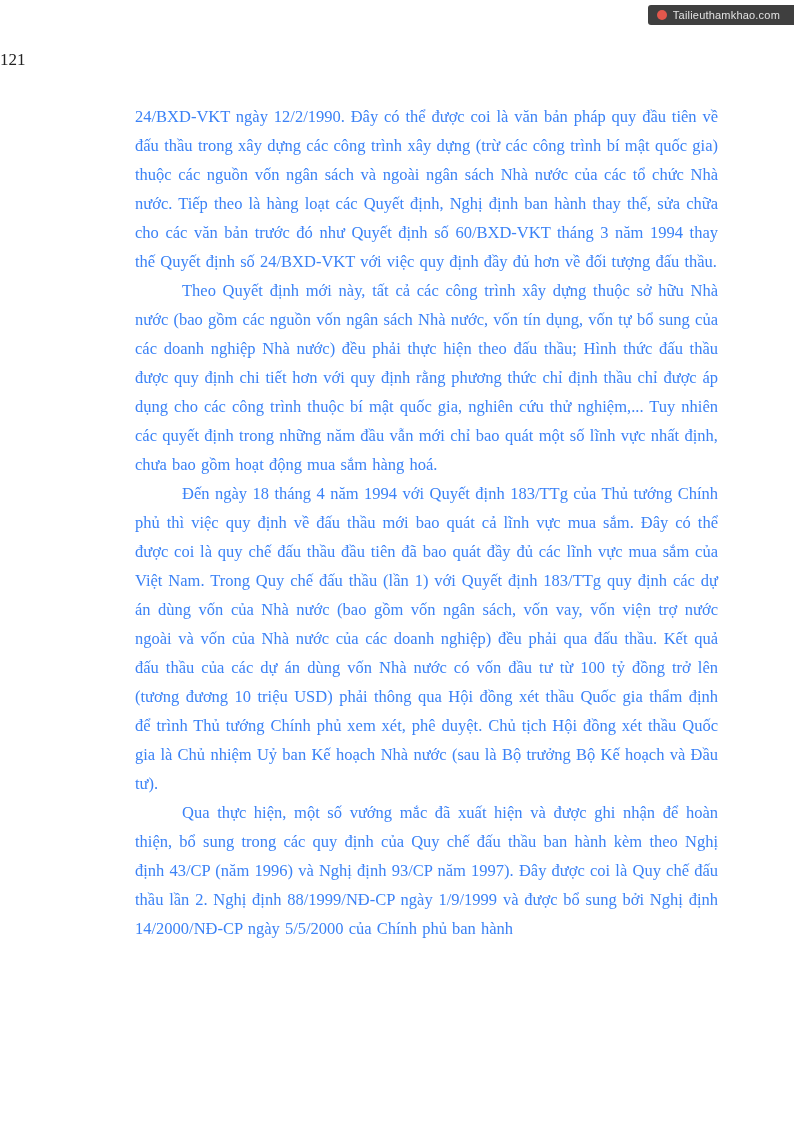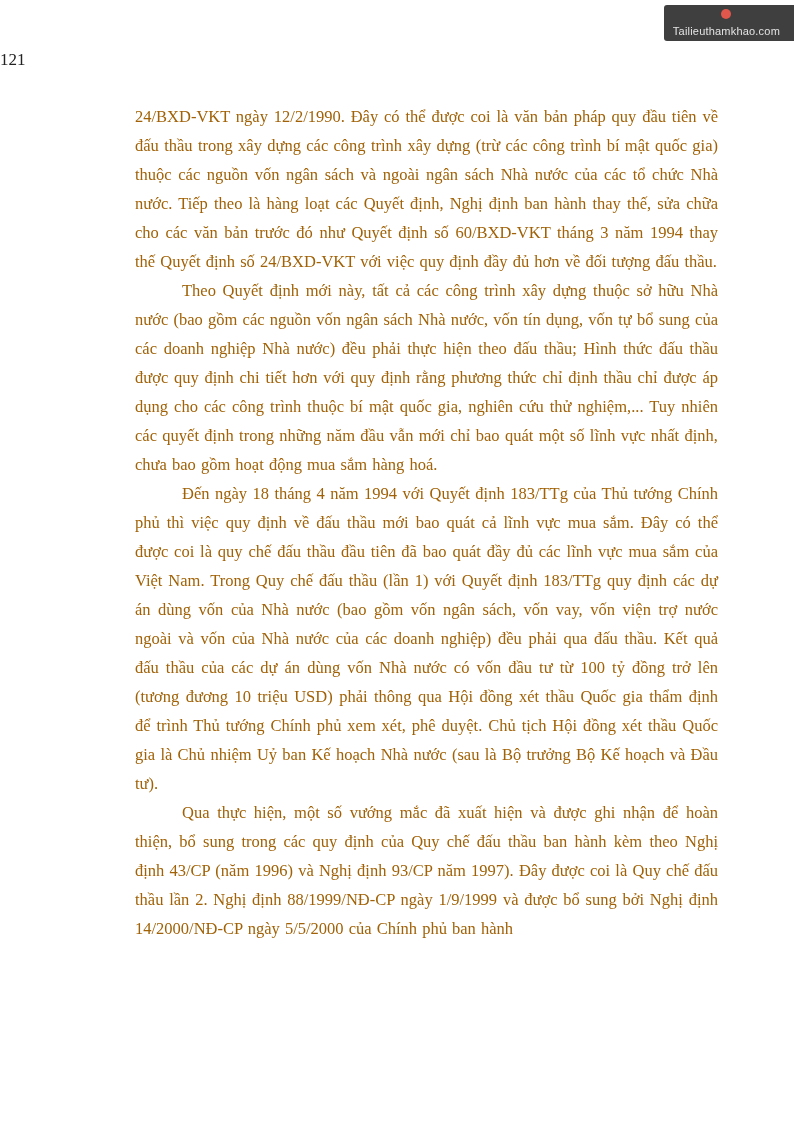--- a/index.html
+++ b/index.html
@@ -29,42 +29,41 @@
     color: #e3e3e3;
     font-family: "Liberation Sans", sans-serif;
     font-size: 11px;
     letter-spacing: 0.2px;
     padding: 4px 14px 4px 9px;
     border-radius: 3px 0 0 3px;
     display: flex;
     align-items: center;
     gap: 6px;
     cursor: pointer;
-    flex-direction: column;
   }
   .wm-icon {
     width: 10px;
     height: 10px;
     border-radius: 50%;
     background: #e2574c;
     display: inline-block;
     flex: 0 0 auto;
   }
   .page-number {
     text-align: left;
     padding-top: 50px;
     font-size: 17px;
     color: #222222;
   }
   .content {
     margin: 32px 76px 0 135px;
     text-align: justify;
     font-size: 16.5px;
     line-height: 29px;
-    color: #a16207;
+    color: #3b82f6;
   }
   .para {
     margin: 0;
     text-indent: 47px;
     word-spacing: 1px;
   }
   .para.no-indent {
     text-indent: 0;
   }
 </style>

